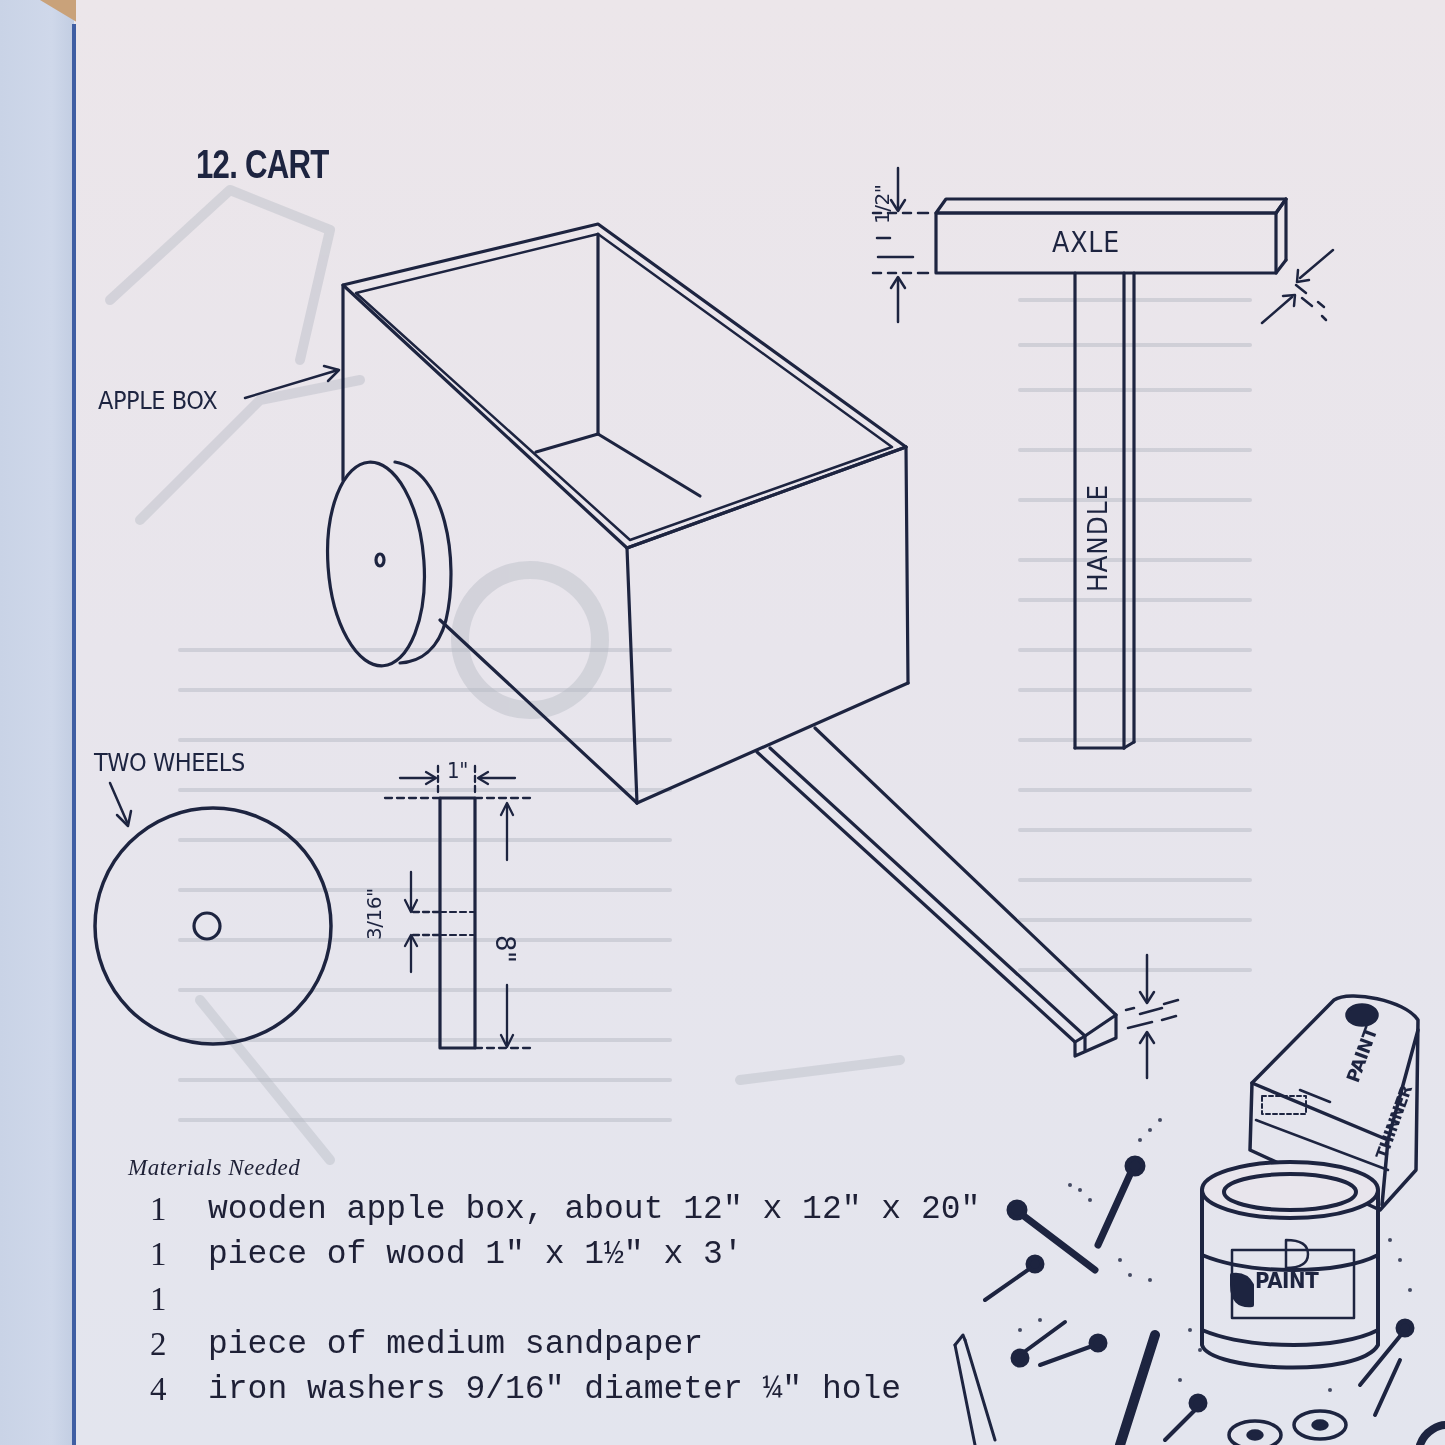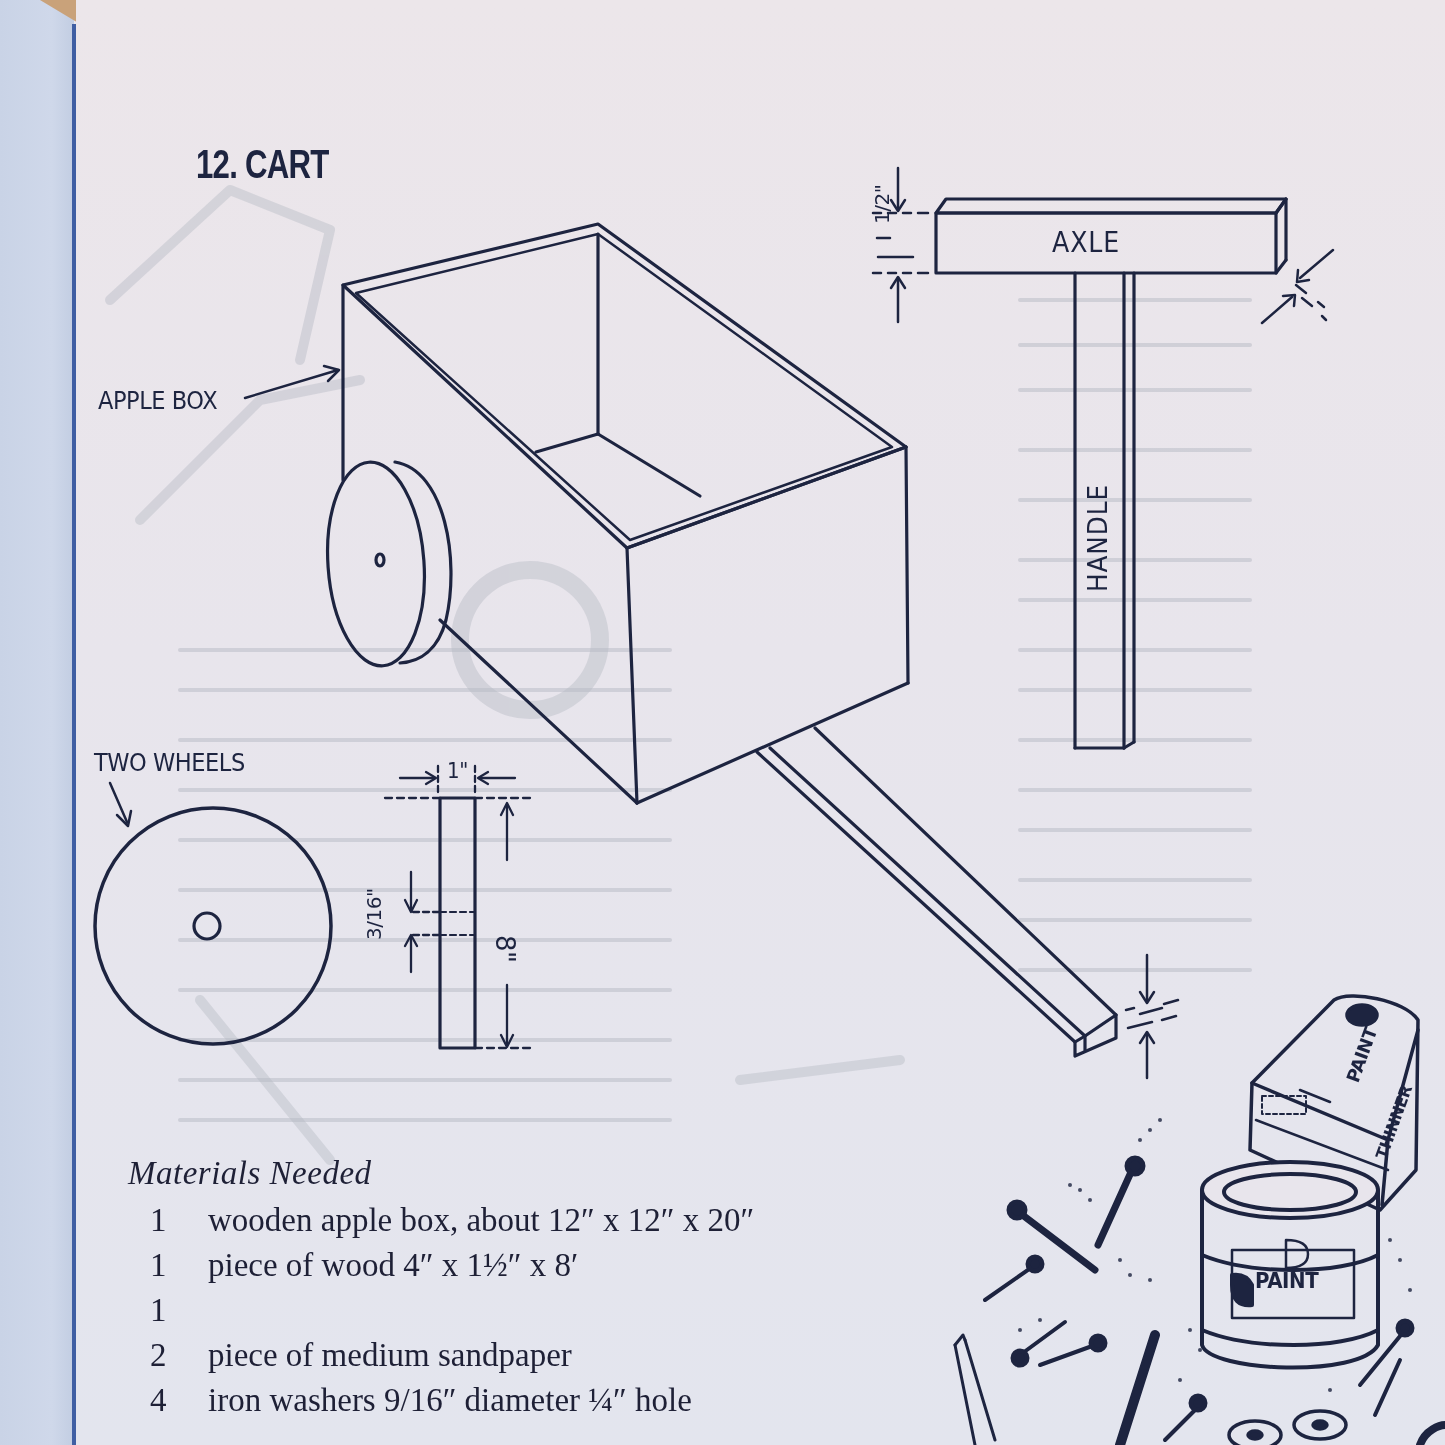--- a/index.html
+++ b/index.html
@@ -34,25 +34,25 @@
   .label {
     position: absolute; font-family: "DejaVu Sans", sans-serif;
     color: #1d2440; font-size: 25px; letter-spacing: -0.5px;
     transform: scaleX(0.9); transform-origin: left;
   }
   .materials {
     position: absolute; left: 128px; top: 1155px; color: #1e2036;
   }
   .materials h2 {
     margin: 0 0 6px 0; font-style: italic; font-weight: normal;
-    font-size: 33px; letter-spacing: 0.5px;
+    font-size: 23px; letter-spacing: 0.5px;
   }
   .mat-row { display: flex; font-size: 33px; line-height: 45px; white-space: nowrap; }
   .mat-qty { width: 42px; text-align: left; padding-left: 22px; }
-  .mat-desc { padding-left: 16px; }
+  .mat-desc { padding-left: 16px; font-family: Liberation Mono, monospace; }
   .mat-cont { padding-left: 80px; font-size: 33px; line-height: 45px; }
 </style>
 </head>
 <body>
 
 <div class="left-page"></div>
 <div class="page-top-edge"></div>
 <div class="right-page"></div>
 <div class="gutter"></div>
 
@@ -266,21 +266,21 @@
 <div class="label" style="left:1372px; top:1155px; font-size:16px; font-weight:bold; transform: rotate(-70deg); transform-origin:left top;">THINNER</div>
 
 <div class="materials">
   <h2>Materials Needed</h2>
   <div class="mat-row">
     <span class="mat-qty">1</span>
     <span class="mat-desc">wooden apple box, about 12″ x 12″ x 20″</span>
   </div>
   <div class="mat-row">
     <span class="mat-qty">1</span>
-    <span class="mat-desc">piece of wood 4″ x 1½″ x 8′</span>
+    <span class="mat-desc">piece of wood 1″ x 1½″ x 3′</span>
   </div>
   <div class="mat-row">
     <span class="mat-qty">1</span>
   </div>
   <div class="mat-row">
     <span class="mat-qty">2</span>
     <span class="mat-desc">piece of medium sandpaper</span>
   </div>
   <div class="mat-row">
     <span class="mat-qty">4</span>

